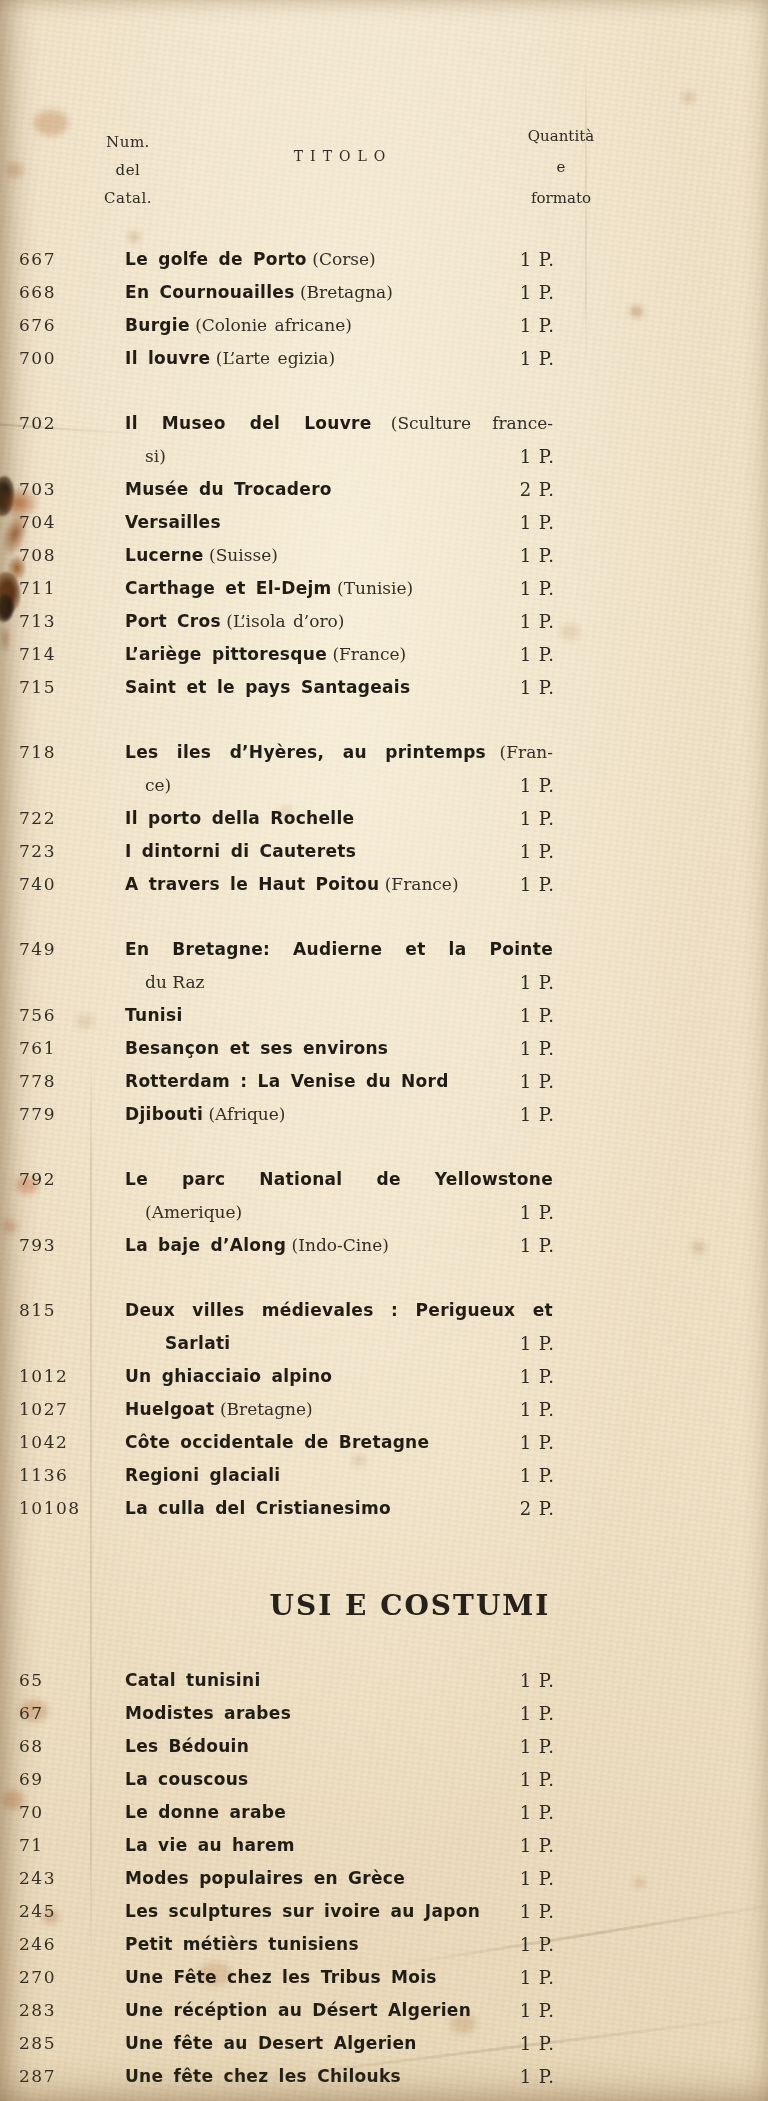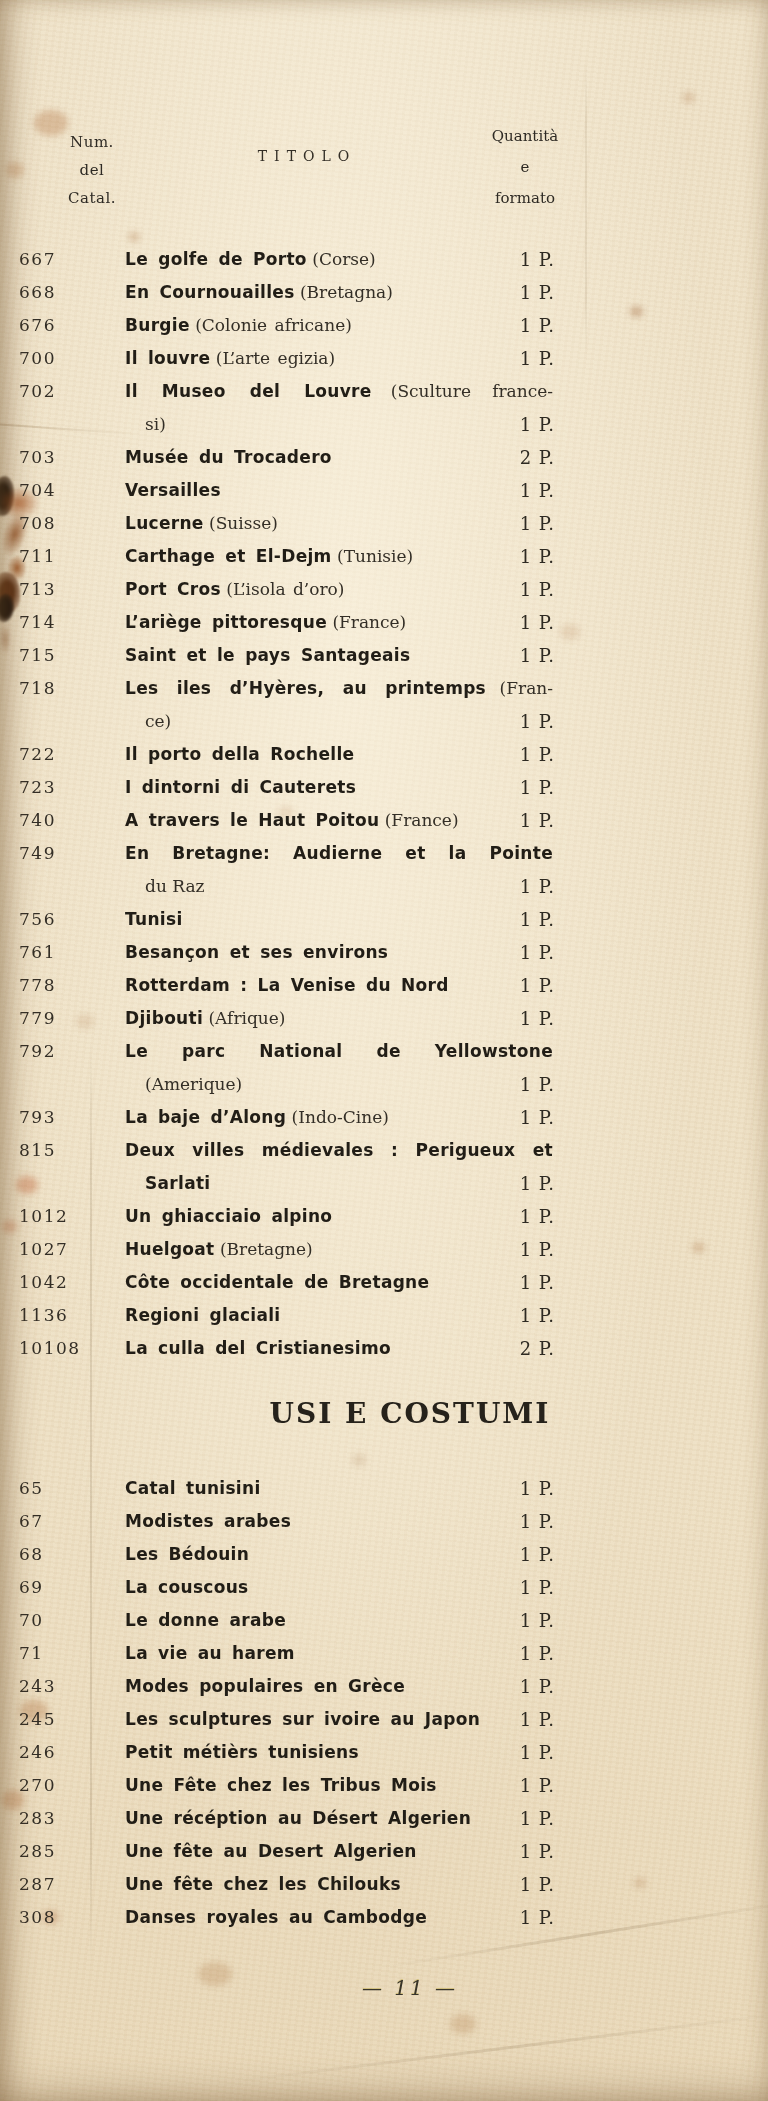--- a/index.html
+++ b/index.html
@@ -16,43 +16,43 @@
   }
   .page::after{
     content:"";position:absolute;inset:0;pointer-events:none;
     box-shadow:
       inset 24px 0 30px -16px rgba(110,80,45,.45),
       inset -14px 0 26px -16px rgba(125,95,58,.32),
       inset 0 -28px 38px -20px rgba(115,85,50,.38),
       inset 0 16px 26px -18px rgba(135,105,65,.28);
   }
   
-  .tbl-header{position:relative;height:122px;margin-top:121px;}
+  .tbl-header{position:relative;height:122px;margin-top:121px;margin-left:36px;}
   .hnum{position:absolute;left:56px;top:7px;width:72px;text-align:center;
         font-size:15px;line-height:28px;letter-spacing:.5px;}
   .htitle{position:absolute;left:222px;top:22px;width:170px;text-align:center;
         font-size:14px;line-height:26px;letter-spacing:7px;color:#332e26;}
   .hqty{position:absolute;left:474px;top:0;width:102px;text-align:center;
         font-size:15px;line-height:31px;}
   
   .row{position:relative;padding-left:125px;padding-right:215px;
        font-size:17px;line-height:33px;}
   .num{position:absolute;left:19px;top:0;width:78px;text-align:left;
        letter-spacing:1.5px;color:#332e26;}
   .title{font-family:"DejaVu Sans", sans-serif;font-weight:700;
        letter-spacing:.3px;word-spacing:4px;color:#211d16;text-align:center;}
   .note{font-family:"DejaVu Serif", serif;font-weight:400;word-spacing:2px;color:#332e26;}
-  .just{text-align:justify;text-align-last:justify;}
+  .just{text-align:justify;text-align-last:justify;margin-top:32px;}
   .line2{padding-left:20px;color:#332e26;}
   .line2 .bold{font-family:"DejaVu Sans", sans-serif;font-weight:700;
-       letter-spacing:.3px;color:#211d16;}
+       letter-spacing:.3px;color:#211d16;margin-left:20px;}
   .qty{position:absolute;right:213px;bottom:0;font-size:18px;line-height:33px;
        letter-spacing:1px;white-space:nowrap;color:#2e2a22;}
   
-  .section-heading{margin:32px 0 42px;padding-left:52px;height:33px;
+  .section-heading{margin:64px 0 42px;padding-left:52px;height:33px;
        text-align:center;font-family:"DejaVu Serif", serif;font-weight:700;
        font-size:28px;line-height:33px;letter-spacing:2px;color:#26221b;}
   
   .page-footer{margin-top:38px;padding-left:52px;text-align:center;
        font-size:20px;line-height:33px;letter-spacing:3px;color:#38342a;
        text-shadow:0 -1px 0 rgba(185,165,60,.45);font-style:italic;}
   
   .fx{position:absolute;pointer-events:none;border-radius:50%;}
   .fox{filter:blur(3px);}
   .f1{left:34px;top:110px;width:34px;height:26px;background:rgba(170,100,45,.30);}

